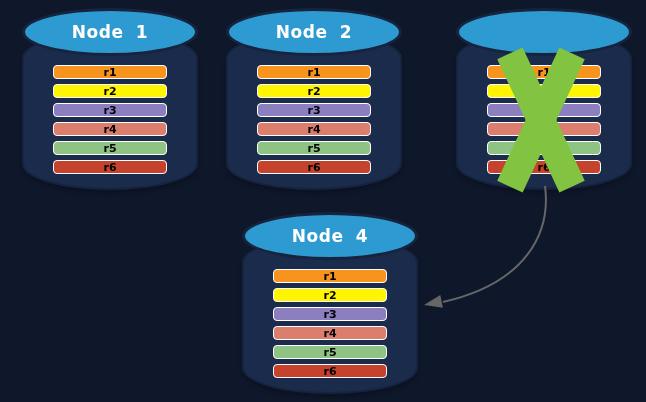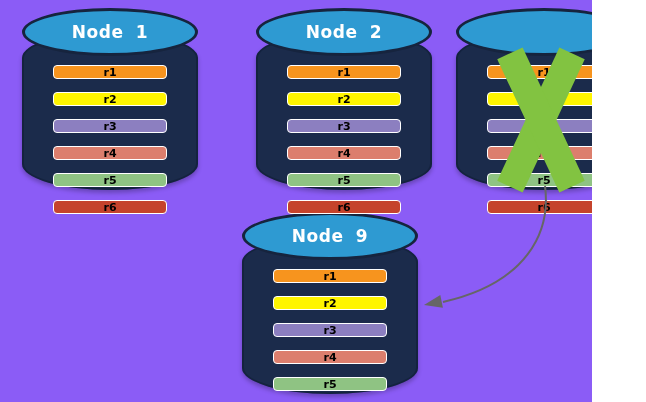--- a/index.html
+++ b/index.html
@@ -3,23 +3,23 @@
 <meta charset="utf-8">
 <style>
   html, body {
     margin: 0;
     padding: 0;
     background: #FFFFFF;
     font-family: "DejaVu Sans", "Liberation Sans", sans-serif;
   }
   .stage {
     position: relative;
-    width: 592px;
+    width: 646px;
     height: 402px;
-    background: #8b5cf6;
+    background: #0f172a;
     overflow: hidden;
   }
   .node {
     position: absolute;
     width: 176px;
     height: 182px;
   }
   .cyl-body {
     position: absolute;
     left: 0;
@@ -60,21 +60,21 @@
   .bars {
     position: absolute;
     left: 31px;
     top: 57px;
     width: 114px;
     z-index: 2;
   }
   .bar {
     box-sizing: border-box;
     height: 14px;
-    margin-bottom: 13px;
+    margin-bottom: 5px;
     border: 1.5px solid #FFFFFF;
     border-radius: 4px;
     display: flex;
     align-items: center;
     justify-content: center;
     font-size: 11px;
     font-weight: bold;
     color: #000000;
     line-height: 1;
   }
@@ -118,21 +118,21 @@
     <div class="bars">
       <div class="bar" style="background: rgb(247, 148, 30);">r1</div>
       <div class="bar" style="background: rgb(255, 245, 0);">r2</div>
       <div class="bar" style="background: rgb(140, 127, 192);">r3</div>
       <div class="bar" style="background: rgb(220, 126, 109);">r4</div>
       <div class="bar" style="background: rgb(143, 195, 131);">r5</div>
       <div class="bar" style="background: rgb(197, 67, 44);">r6</div>
     </div>
   </div>
 
-  <div class="node" style="left:256px; top:8px;text-align:right;">
+  <div class="node" style="left:226px; top:8px;text-align:right;">
     <div class="cyl-body" style="background: rgb(27, 43, 75);"></div>
     <div class="cyl-top" style="background: rgb(46, 154, 210);"></div>
     <div class="node-title">Node 2</div>
     <div class="bars">
       <div class="bar" style="background: rgb(247, 148, 30);">r1</div>
       <div class="bar" style="background: rgb(255, 245, 0);">r2</div>
       <div class="bar" style="background: rgb(140, 127, 192);">r3</div>
       <div class="bar" style="background: rgb(220, 126, 109);">r4</div>
       <div class="bar" style="background: rgb(143, 195, 131);">r5</div>
       <div class="bar" style="background: rgb(197, 67, 44);">r6</div>
@@ -152,21 +152,21 @@
     </div>
     <div class="x-mark">
       <div class="x-arm x-arm-a" style="background: rgb(130, 195, 65);"></div>
       <div class="x-arm x-arm-b" style="background: rgb(130, 195, 65);"></div>
     </div>
   </div>
 
   <div class="node" style="left:242px; top:212px;">
     <div class="cyl-body" style="background: rgb(27, 43, 75);"></div>
     <div class="cyl-top" style="background: rgb(46, 154, 210);"></div>
-    <div class="node-title">Node 9</div>
+    <div class="node-title">Node 4</div>
     <div class="bars">
       <div class="bar" style="background: rgb(247, 148, 30);">r1</div>
       <div class="bar" style="background: rgb(255, 245, 0);">r2</div>
       <div class="bar" style="background: rgb(140, 127, 192);">r3</div>
       <div class="bar" style="background: rgb(220, 126, 109);">r4</div>
       <div class="bar" style="background: rgb(143, 195, 131);">r5</div>
       <div class="bar" style="background: rgb(197, 67, 44);">r6</div>
     </div>
   </div>
 

